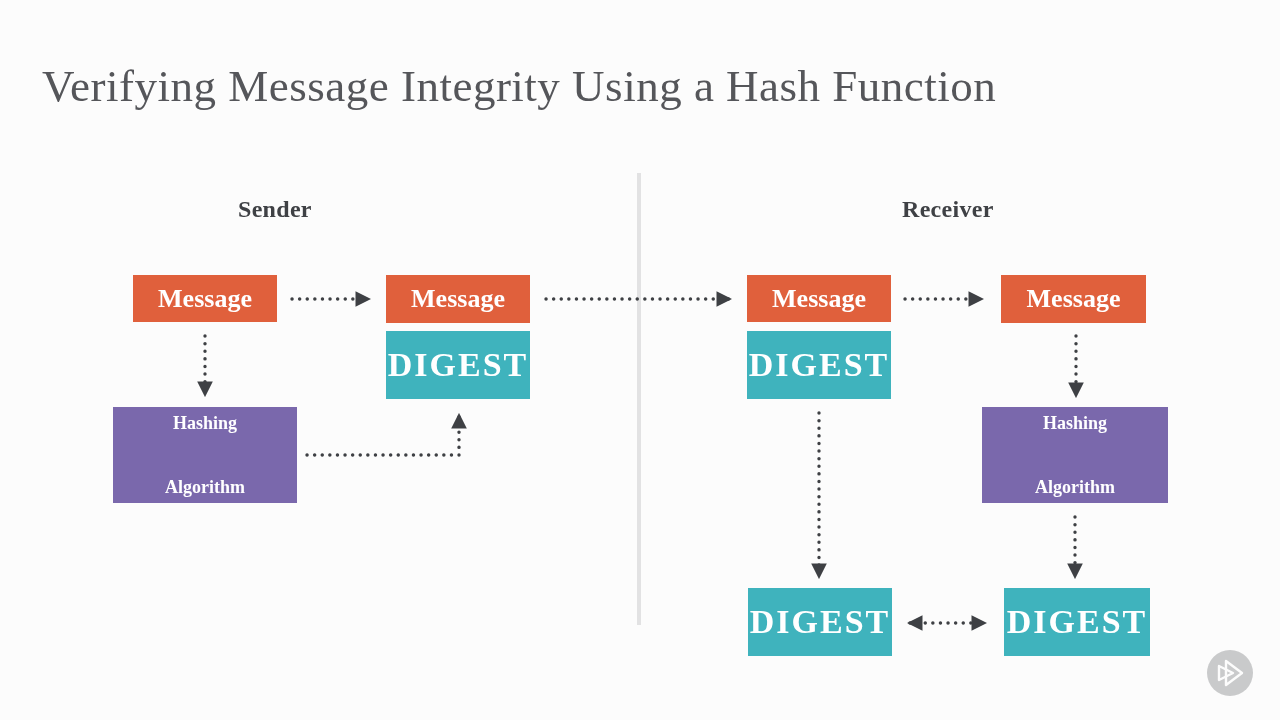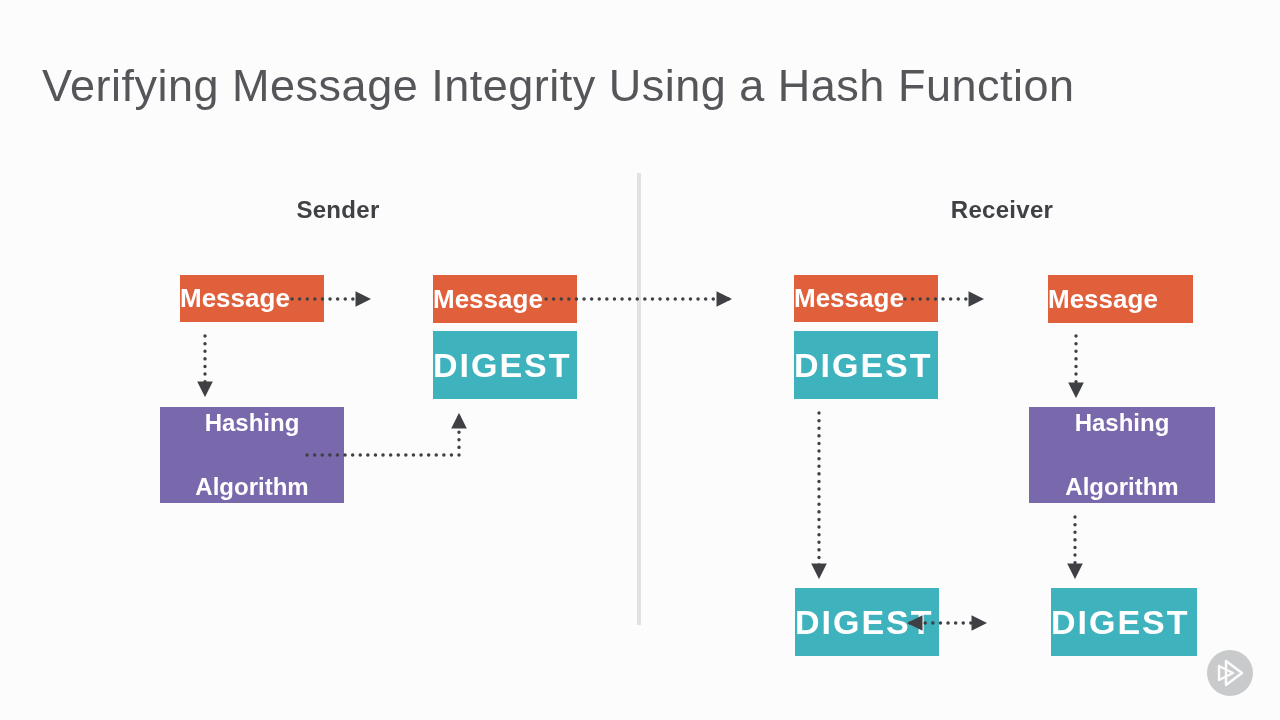--- a/index.html
+++ b/index.html
@@ -3,41 +3,41 @@
 <meta charset="utf-8">
 <style>
   :root{
     --background:#FCFCFC; --orange:#E0603C; --teal:#3FB3BD; --purple:#7A68AC;
     --arrow:#3E4044; --divider:#E2E2E3; --title-text:#55565A;
     --section-label:#3F4145; --logo-circle:#C9CACB; --box-text:#FFFFFF;
   }
   *{margin:0;padding:0;box-sizing:border-box;}
   html,body{width:1280px;height:720px;}
   body{font-family:"Liberation Sans", sans-serif;background:var(--background);overflow:hidden;}
-  .slide{position:relative;width:1066px;height:720px;background:var(--background);}
+  .slide{position:relative;width:1066px;height:720px;background:var(--background);font-family:Liberation Serif, serif;}
   .page-title{
     position:absolute;left:42px;top:60px;width:1200px;
     font-size:45px;font-weight:300;color:var(--title-text);
     letter-spacing:0.5px;white-space:nowrap;
   }
   .section-label{
-    position:absolute;top:196px;width:200px;text-align:center;
+    position:absolute;top:196px;width:200px;text-align:left;
     font-size:24px;font-weight:bold;color:var(--section-label);
     letter-spacing:0.3px;
   }
   .sender-label{left:238px;}
   .receiver-label{left:902px;}
   .divider{position:absolute;left:637px;top:173px;width:4px;height:452px;background:var(--divider);}
   .node{
-    position:absolute;display:flex;align-items:center;
-    color:var(--box-text);font-weight:bold;text-align:center;margin-left:47px;
+    position:absolute;display:flex;align-items:center;justify-content:center;
+    color:var(--box-text);font-weight:bold;text-align:center;
   }
   .node.orange{background:var(--orange);font-size:26px;}
   .node.teal{background:var(--teal);font-size:34px;letter-spacing:2px;}
-  .node.purple{background:var(--purple);font-size:24px;line-height:32px;gap:32px;}
+  .node.purple{background:var(--purple);font-size:18px;line-height:32px;gap:32px;}
   .arrows{position:absolute;left:0;top:0;width:1280px;height:720px;pointer-events:none;}
   .logo{position:absolute;left:1204px;top:647px;width:52px;height:52px;}
 </style>
 </head>
 <body>
 
 <div class="slide">
 
   <h1 class="page-title">Verifying Message Integrity Using a Hash Function</h1>
 

